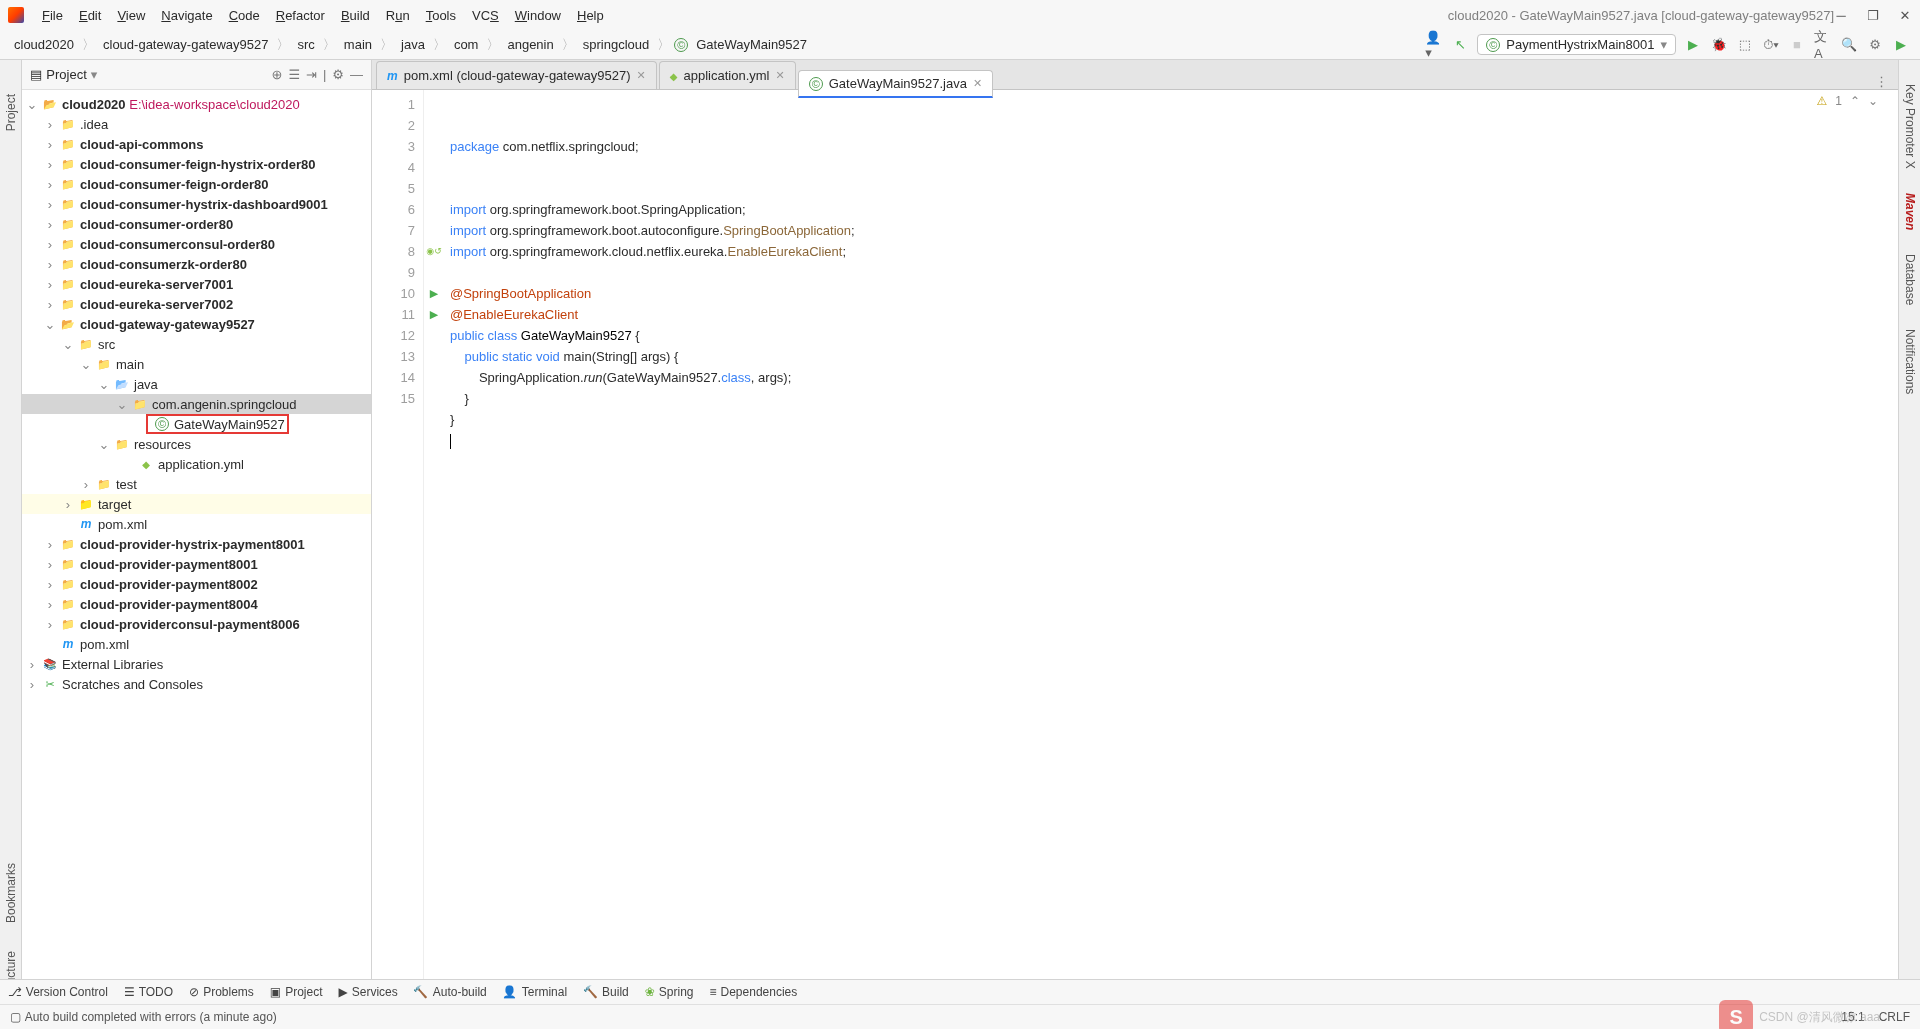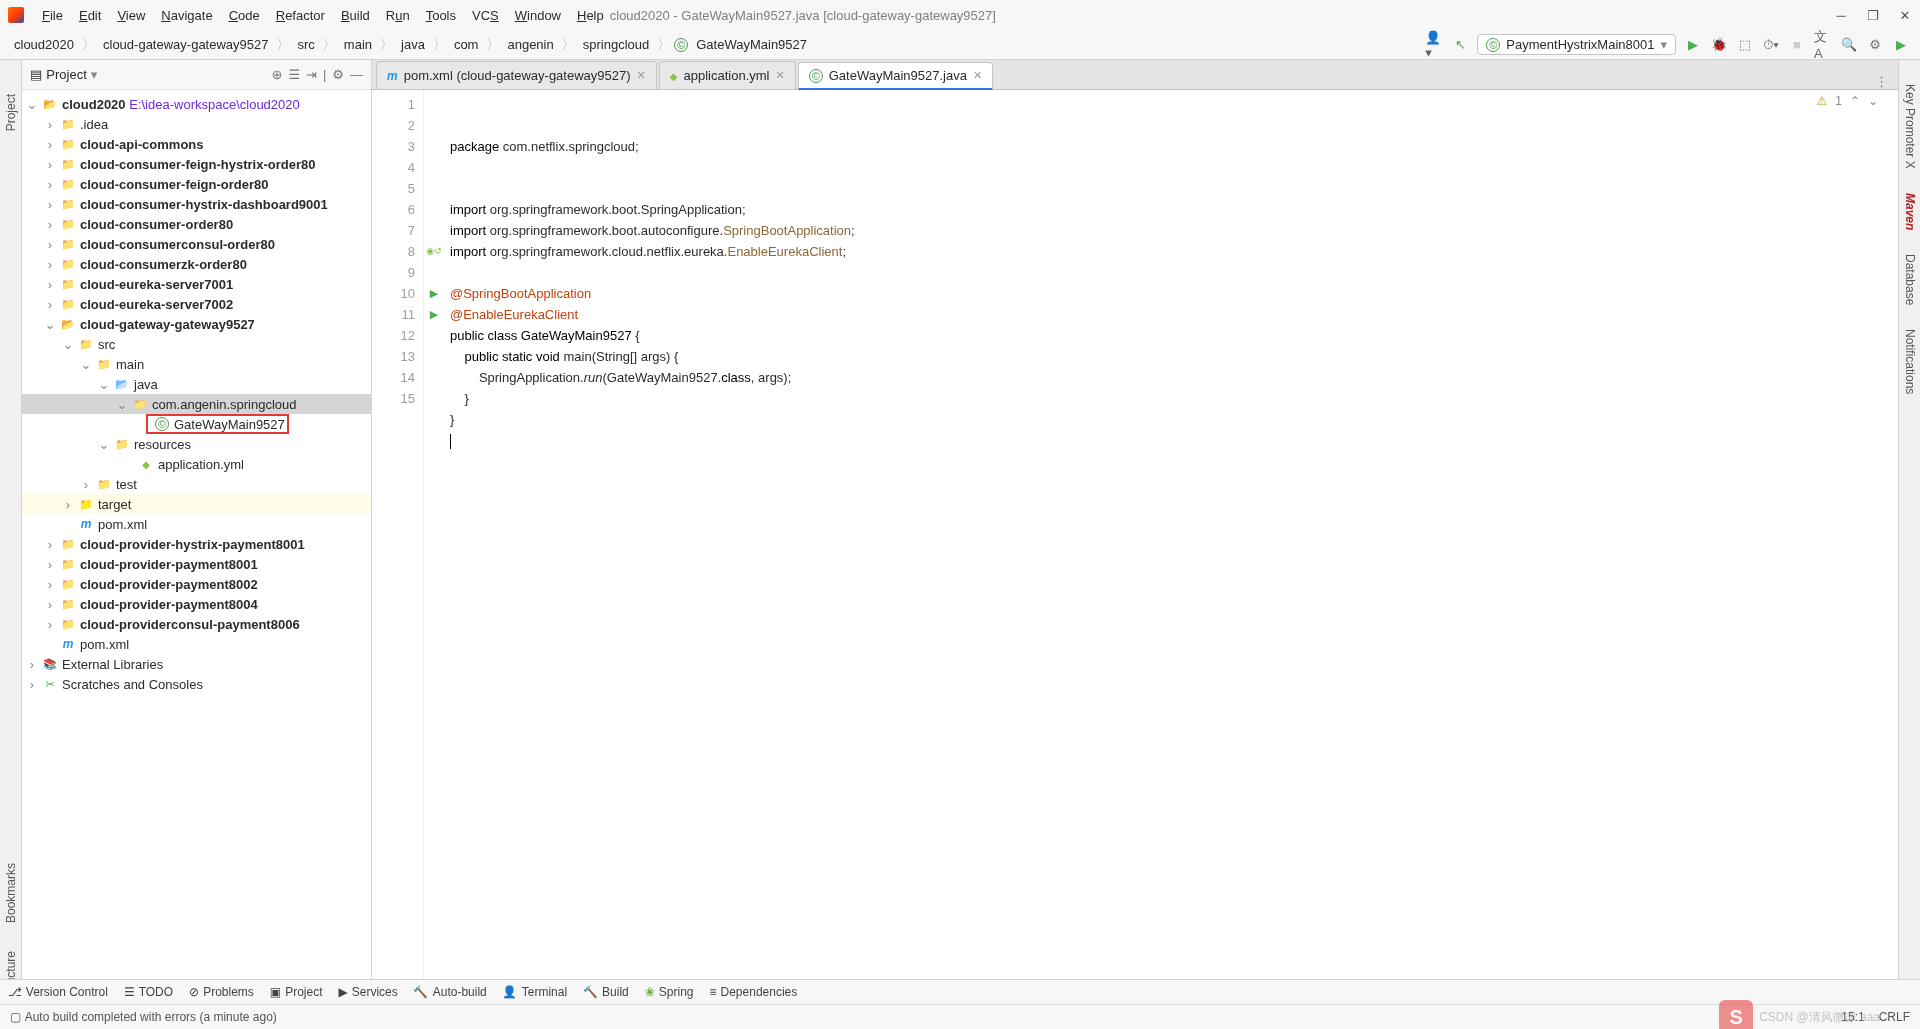--- a/index.html
+++ b/index.html
@@ -2,21 +2,21 @@
 <html><head>
 <meta charset="utf-8">
 <style>
 * { margin:0; padding:0; box-sizing:border-box; font-family:"Segoe UI",Arial,sans-serif; }
 body { background:#f7f7f7; color:#2b2b2b; font-size:13px; overflow:hidden; width:1920px; height:1029px; }
 .titlebar { height:30px; display:flex; align-items:center; padding:0 8px; background:#f7f7f7; }
 .titlebar .logo { width:16px; height:16px; background:linear-gradient(135deg,#ff6f00 0%, #ff3d00 50%, #3949ab 100%); border-radius:2px; margin-right:12px; }
 .menu { display:flex; gap:4px; }
 .menu span { padding:2px 6px; cursor:pointer; }
 .menu span u { text-decoration:underline; }
-.title { flex:1; text-align:left; color:#7f7f7f; }
+.title { flex:1; text-align:right; color:#7f7f7f; }
 .winbtn { display:flex; gap:18px; margin-left:auto; }
 .winbtn span { width:14px; color:#555; text-align:center; }
 .navbar { height:30px; display:flex; align-items:center; border-bottom:1px solid #d3d3d3; padding:0 10px; background:#f7f7f7; }
 .breadcrumb { display:flex; align-items:center; gap:4px; font-size:13px; }
 .breadcrumb .sep { color:#aaa; }
 .breadcrumb .crumb { padding:4px 4px; }
 .nav-right { margin-left:auto; display:flex; align-items:center; gap:8px; }
 .runconfig { border:1px solid #c4c4c4; background:#fff; border-radius:4px; padding:2px 8px; display:flex; align-items:center; gap:6px; min-width:180px; }
 .runconfig .tri { color:#888; }
 .iconbtn { width:18px; height:18px; display:inline-flex; align-items:center; justify-content:center; color:#666; }
@@ -38,35 +38,35 @@
 .ico.folder::before { content:"📁"; font-size:11px;}
 .ico.folder-blue::before { content:"📂"; font-size:11px; filter:hue-rotate(180deg);}
 .ico.folder-open::before { content:"📂"; font-size:11px;}
 .ico.java::before { content:"©"; color:#4e9a4e; font-size:11px; border:1px solid #4e9a4e; border-radius:50%; width:12px; height:12px; display:inline-flex; align-items:center; justify-content:center;}
 .ico.yml::before { content:"◆"; color:#8bc34a; font-size:10px;}
 .ico.m::before { content:"m"; color:#2196f3; font-style:italic; font-weight:bold; font-size:12px;}
 .ico.lib::before { content:"📚"; font-size:11px;}
 .ico.scratch::before { content:"✂"; font-size:11px; color:#4caf50;}
 .ico.folder-orange::before { content:"📁"; font-size:11px; filter:sepia(1) saturate(5) hue-rotate(-20deg);}
 .tree .bold { font-weight:bold; }
-.tree .dim { color:#6d28d9; }
+.tree .dim { color:#be185d; }
 .redbox { border:2px solid #e53935; padding:0 2px; display:inline-flex; align-items:center; }
 .editor { flex:1; display:flex; flex-direction:column; background:#fff; }
 .tabs { height:30px; display:flex; align-items:flex-end; background:#e5e5e5; border-bottom:1px solid #c4c4c4; padding-left:4px; }
 .tab { height:28px; display:flex; align-items:center; gap:6px; padding:0 10px; background:#e8e8e8; border:1px solid #c4c4c4; border-bottom:none; margin-right:2px; border-radius:4px 4px 0 0; font-size:13px; }
-.tab.active { background:#fff; border-bottom:2px solid #3574f0; position:relative; top:1px; }
+.tab.active { background:#fff; border-bottom:2px solid #3574f0; position:relative; top:9px; }
 .tab .x { color:#999; font-size:11px; }
 .tabs .more { margin-left:auto; margin-right:10px; color:#777; }
 .codearea { flex:1; display:flex; position:relative; }
 .gutter { width:52px; text-align:right; padding:4px 8px 0 0; color:#9e9e9e; background:#fff; font-family:"JetBrains Mono",Consolas,monospace; font-size:13px; line-height:21px; border-right:1px solid #eee; }
 .gutter2 { width:20px; background:#fff; padding-top:4px; line-height:21px; font-size:11px; text-align:center; }
 .gutter2 .run { color:#4caf50; }
 .gutter2 .circ { color:#8bc34a; font-size:9px; }
 .code { flex:1; padding:4px 0 0 6px; font-family:"JetBrains Mono",Consolas,monospace; font-size:13px; line-height:21px; white-space:pre; position:relative; }
-.kw { color:#000000; }
+.kw { color:#3b82f6; }
 .ann { color:#c2410c; }
 .cls { color:#000; }
 .cls2 { color:#8b6739; }
 .fn { font-style:italic; }
 .caret { border-left:1px solid #000; animation:blink 1s infinite; display:inline-block; height:15px; vertical-align:middle;}
 @keyframes blink {50%{opacity:0}}
 .caretline { background:#fcfaee; position:absolute; left:0; right:0; height:21px; top:304px; z-index:-1;}
 .warn-strip { position:absolute; top:4px; right:20px; display:flex; gap:8px; align-items:center; font-size:12px; color:#888;}
 .warn-strip .wy { color:#c19a00;}
 .bottombar { position:absolute; bottom:25px; left:0; right:0; height:25px; background:#f7f7f7; border-top:1px solid #d3d3d3; display:flex; align-items:center; padding:0 8px; gap:16px; font-size:12px;}

